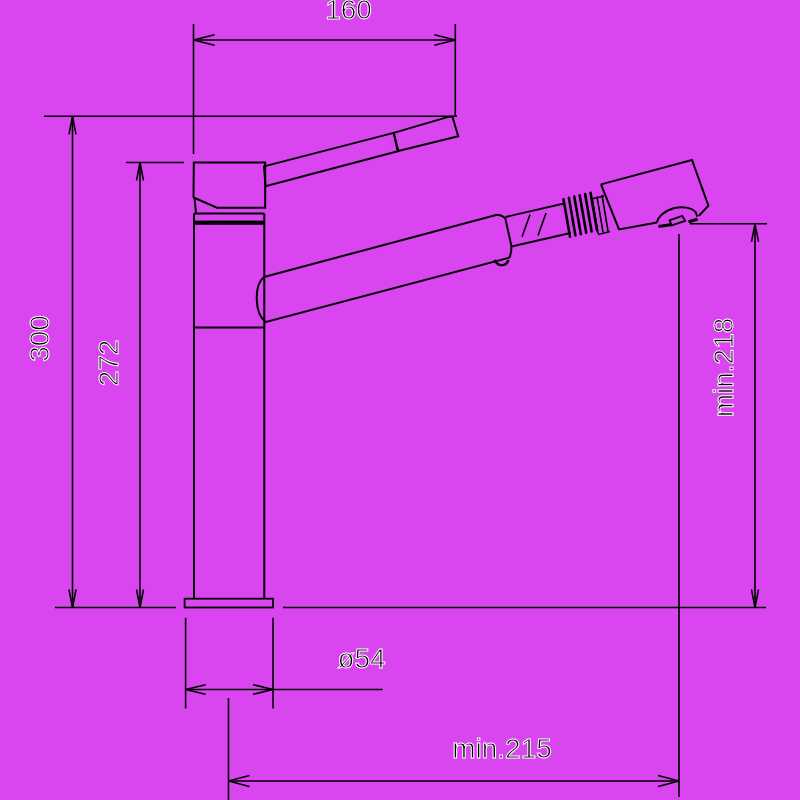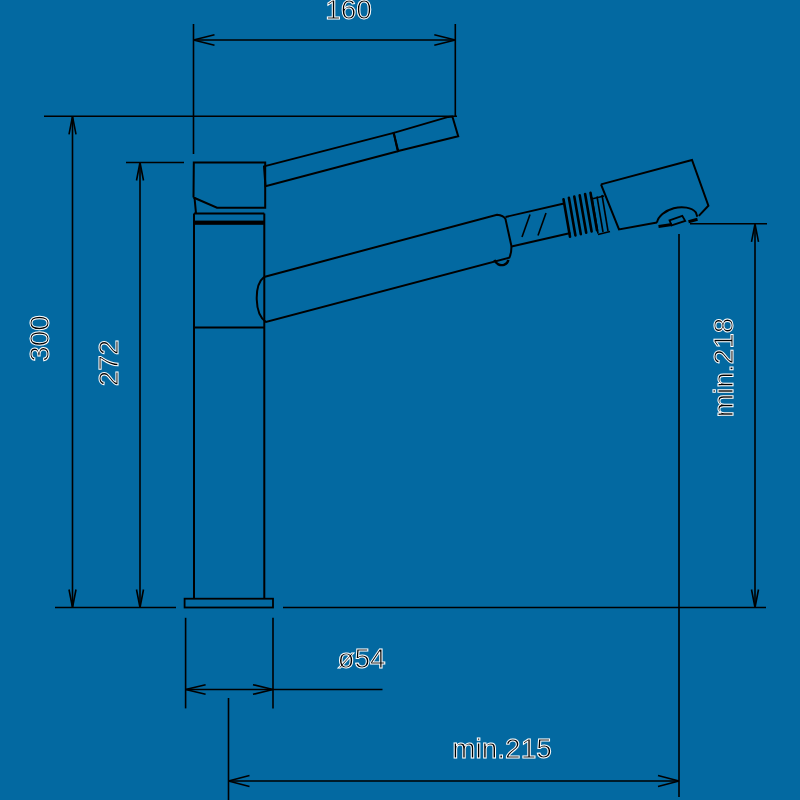--- a/index.html
+++ b/index.html
@@ -1,16 +1,16 @@
 <!DOCTYPE html>
 <html><head>
 <meta charset="utf-8">
 <style>
   html,body{margin:0;padding:0;background:#ffffff;}
-  .wrap{width:800px;height:800px;position:relative;background:#0369a1;}
+  .wrap{width:800px;height:800px;position:relative;background:#d946ef;}
   text{font-family:"Liberation Sans",sans-serif;fill:#000;stroke:#fff;stroke-width:1;}
 </style>
 </head>
 <body>
 <div class="wrap">
 <svg width="800" height="800" viewBox="0 0 800 800" fill="none">
 
 <g stroke="#000" stroke-width="1.6">
   <line x1="193.5" y1="24" x2="193.5" y2="154"></line>
   <line x1="455.3" y1="24" x2="455.3" y2="116.9"></line>

